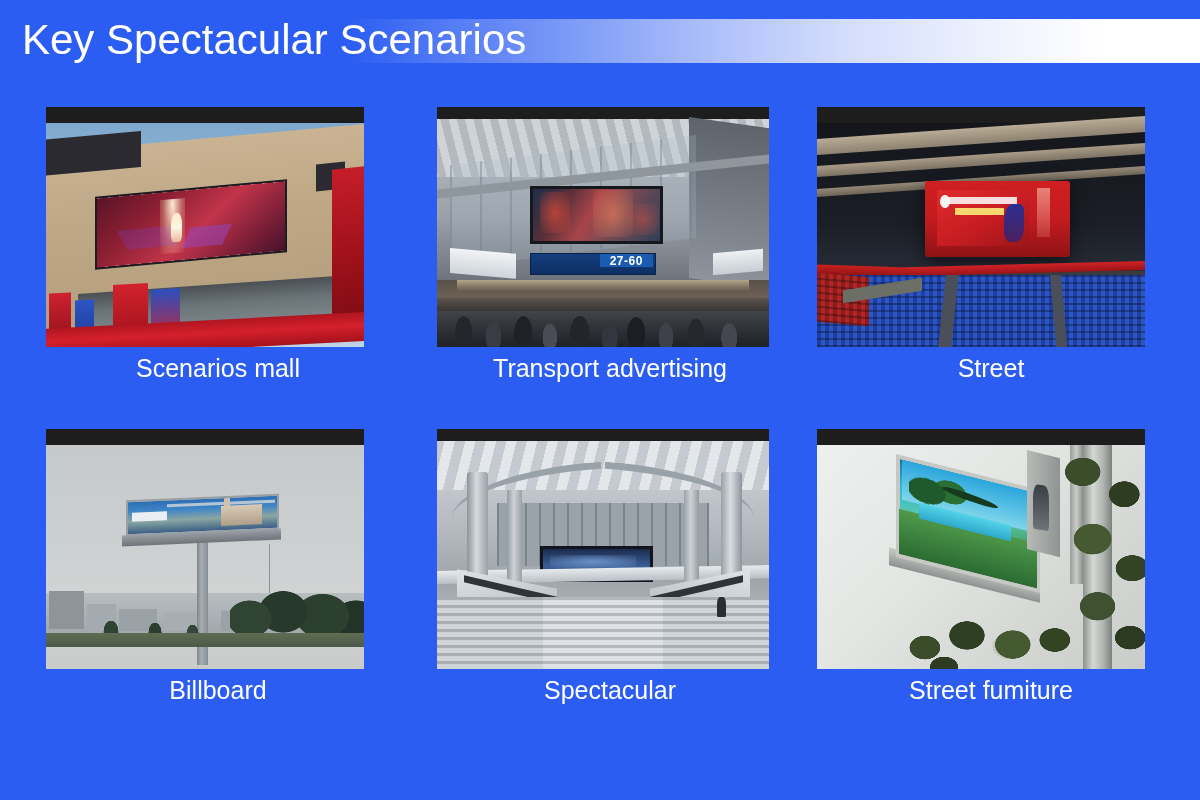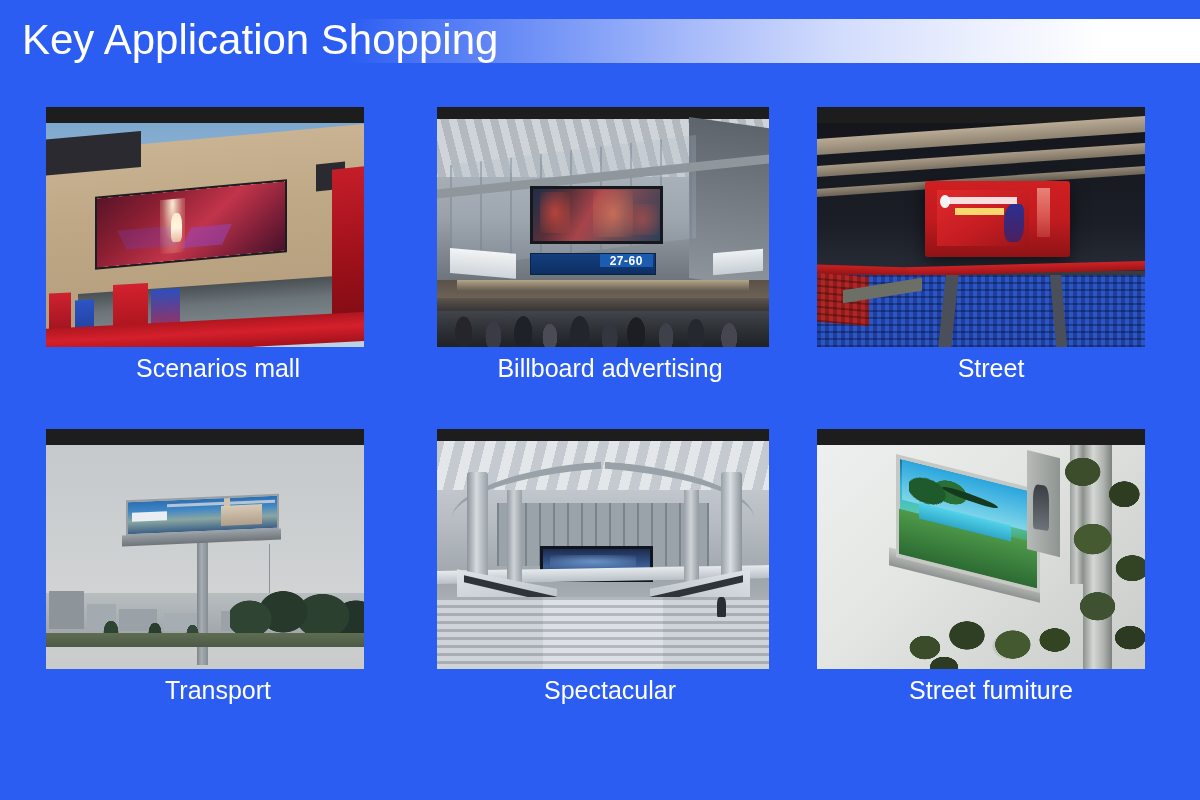--- a/index.html
+++ b/index.html
@@ -380,21 +380,21 @@
       radial-gradient(ellipse 30px 24px at 58% 56%, #44592f 58%, transparent 60%),
       radial-gradient(ellipse 26px 20px at 80% 50%, #334423 58%, transparent 60%),
       radial-gradient(ellipse 24px 18px at 22% 86%, #2c3b21 58%, transparent 60%);
   }
 </style>
 </head>
 <body>
 
 <div id="header">
   <div id="header-band"></div>
-  <div id="page-title">Key Application Shopping</div>
+  <div id="page-title">Key Spectacular Scenarios</div>
 </div>
 
 <div id="grid">
 
   <div class="row" id="row-1">
 
     <div class="cell cell-col-1">
       <div class="photo">
         <div class="scene">
           <div class="lyr mall-sky"></div>
@@ -432,21 +432,21 @@
           <div class="lyr apt-scr-c"></div>
           <div class="lyr apt-signwhite"></div>
           <div class="lyr apt-signwhite2"></div>
           <div class="lyr apt-signblue"></div>
           <div class="lyr apt-gate">27-60</div>
           <div class="lyr apt-shops"></div>
           <div class="lyr apt-floorlights"></div>
           <div class="lyr apt-crowd"></div>
         </div>
       </div>
-      <div class="caption">Billboard advertising</div>
+      <div class="caption">Transport advertising</div>
     </div>
 
     <div class="cell cell-col-3">
       <div class="photo">
         <div class="scene">
           <div class="lyr spt-bg"></div>
           <div class="lyr spt-truss1"></div>
           <div class="lyr spt-truss2"></div>
           <div class="lyr spt-truss3"></div>
           <div class="lyr spt-cube"></div>
@@ -491,21 +491,21 @@
           <div class="lyr bb-panel-boat"></div>
           <div class="lyr bb-wire"></div>
           <div class="lyr bb-trees"></div>
           <div class="lyr bb-tree-s1"></div>
           <div class="lyr bb-tree-s2"></div>
           <div class="lyr bb-tree-s3"></div>
           <div class="lyr bb-ground"></div>
           <div class="lyr bb-cars"></div>
         </div>
       </div>
-      <div class="caption">Transport</div>
+      <div class="caption">Billboard</div>
     </div>
 
     <div class="cell cell-col-3">
       <div class="photo">
         <div class="scene">
           <div class="lyr sf-sky"></div>
           <div class="lyr sf-under"></div>
           <div class="lyr sf-board"></div>
           <div class="lyr sf-board-sky"></div>
           <div class="lyr sf-board-grass"></div>

